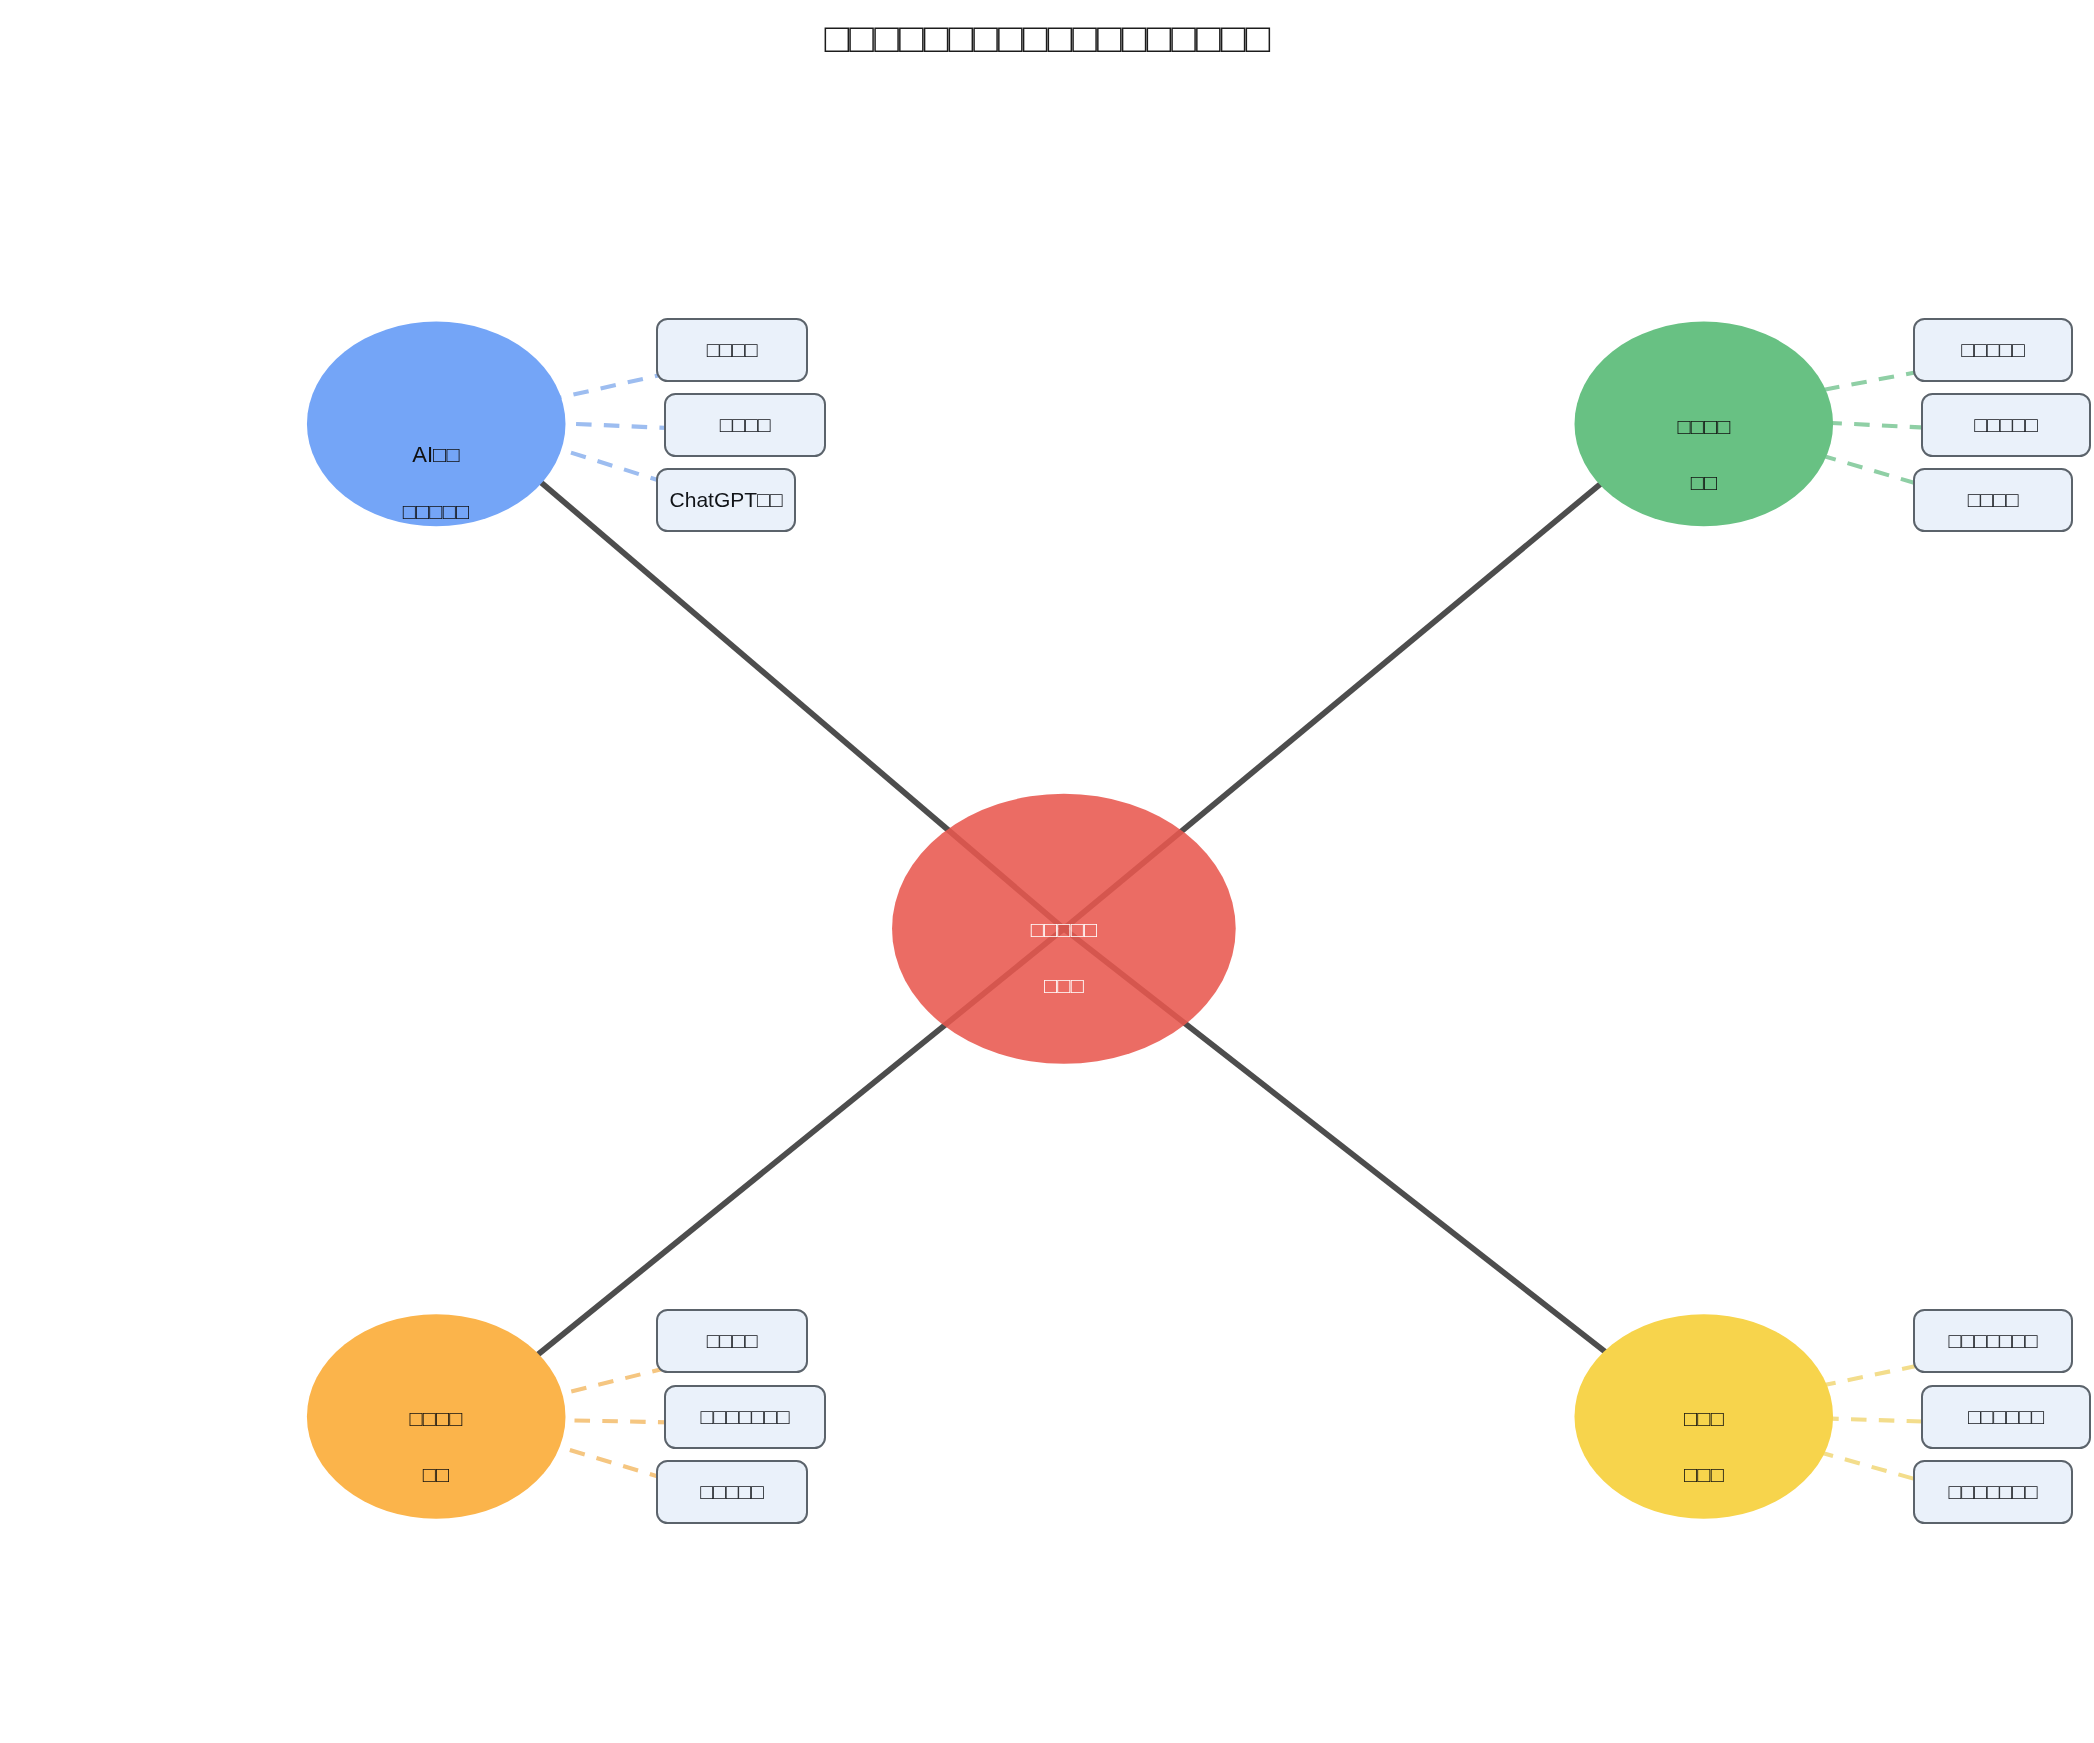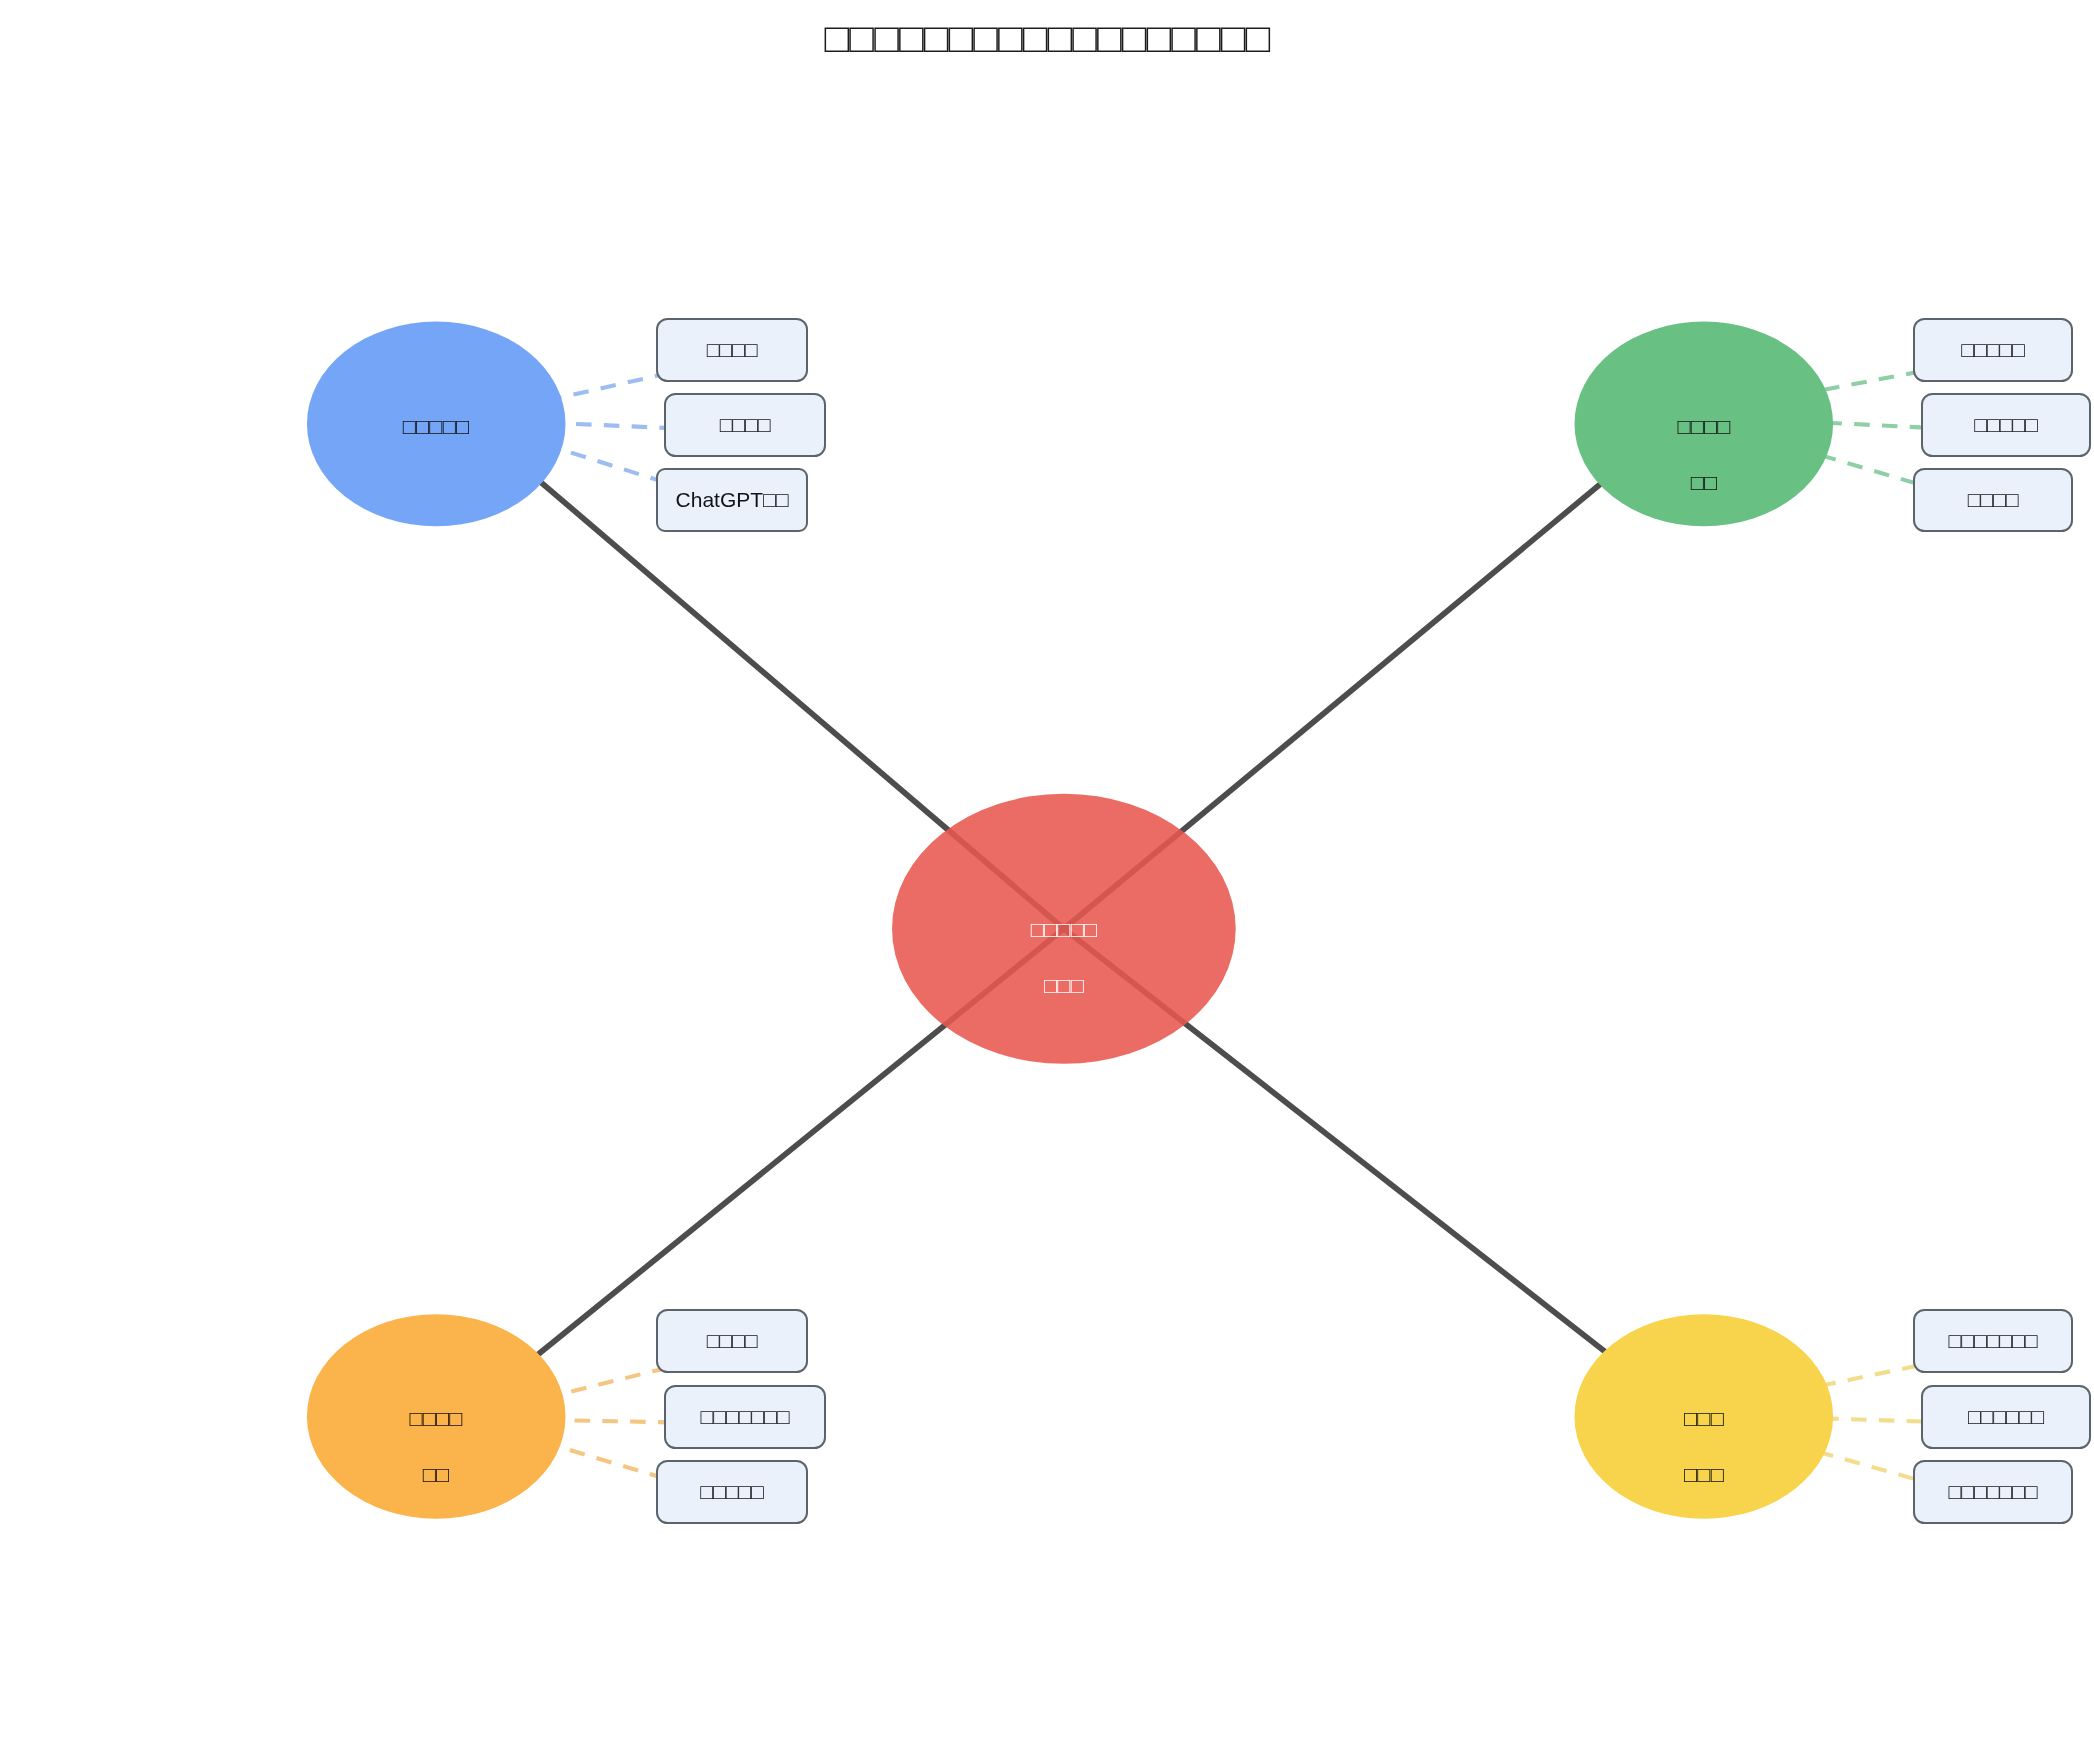--- a/index.html
+++ b/index.html
@@ -106,20 +106,23 @@
 
   <ellipse cx="533" cy="518" rx="158" ry="125" fill="#74a5f7"></ellipse>
   <ellipse cx="2082" cy="518" rx="158" ry="125" fill="#68c183"></ellipse>
   <ellipse cx="533" cy="1731" rx="158" ry="125" fill="#fbb44b"></ellipse>
   <ellipse cx="2082" cy="1731" rx="158" ry="125" fill="#f7d44c"></ellipse>
 
   <ellipse cx="1300" cy="1135" rx="210" ry="165" fill="#e8584f" opacity="0.88"></ellipse>
 </svg>
 
 <div class="node-label dark" style="left:305px; top:385px; width:262px;">
+  <div>
+    <span class="bold">AI</span><span class="bold">□□</span>
+  </div>
   <div>□□□□□</div>
 </div>
 
 <div class="node-label dark" style="left:1573px; top:385px; width:262px;">
   <div>□□□□</div>
   <div>□□</div>
 </div>
 
 <div class="node-label dark" style="left:305px; top:1377px; width:262px;">
   <div>□□□□</div>
@@ -131,21 +134,21 @@
   <div>□□□</div>
 </div>
 
 <div class="node-label light" style="left:933px; top:888px; width:262px;">
   <div>□□□□□</div>
   <div>□□□</div>
 </div>
 
 <div class="sub-box" style="left:656px;  top:318px;  width:152px; height:64px;">□□□□</div>
 <div class="sub-box" style="left:664px;  top:393px;  width:162px; height:64px;">□□□□</div>
-<div class="sub-box" style="left:656px;  top:468px;  width:152px; height:64px;border-radius:9px;">ChatGPT□□</div>
+<div class="sub-box" style="left:656px;  top:468px;  width:140px; height:64px;">ChatGPT□□</div>
 
 <div class="sub-box" style="left:1913px; top:318px;  width:160px; height:64px;">□□□□□</div>
 <div class="sub-box" style="left:1921px; top:393px;  width:170px; height:64px;">□□□□□</div>
 <div class="sub-box" style="left:1913px; top:468px;  width:160px; height:64px;">□□□□</div>
 
 <div class="sub-box" style="left:656px;  top:1309px; width:152px; height:64px;">□□□□</div>
 <div class="sub-box" style="left:664px;  top:1385px; width:162px; height:64px;">□□□□□□□</div>
 <div class="sub-box" style="left:656px;  top:1460px; width:152px; height:64px;">□□□□□</div>
 
 <div class="sub-box" style="left:1913px; top:1309px; width:160px; height:64px;">□□□□□□□</div>

